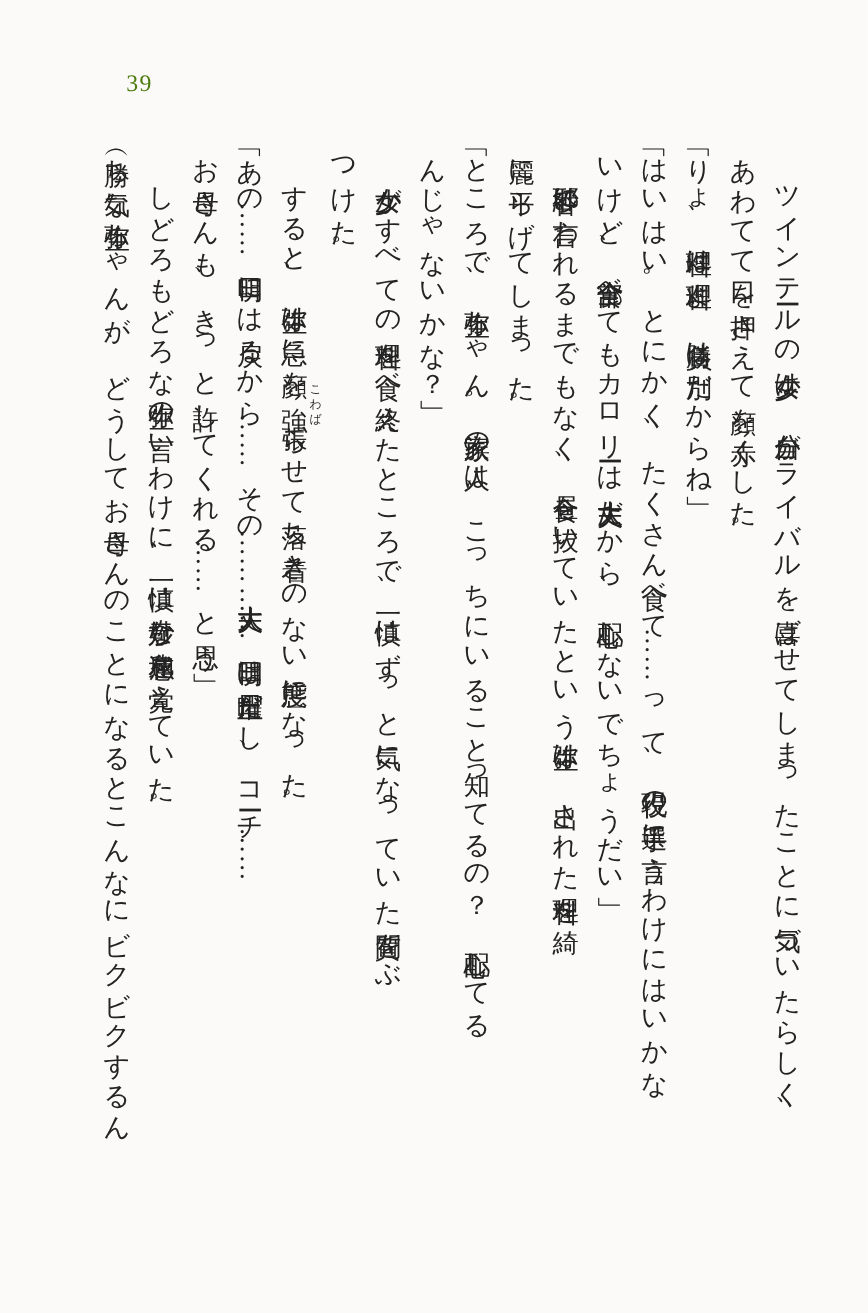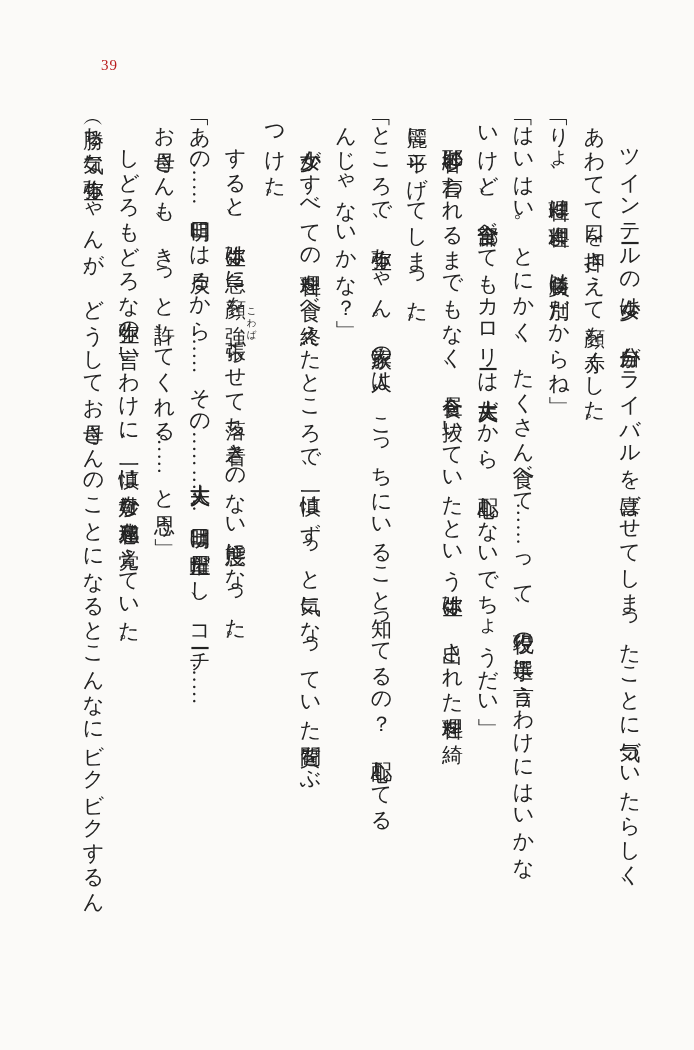--- a/index.html
+++ b/index.html
@@ -11,22 +11,22 @@
     width: 694px;
     height: 1050px;
     background: #fbfaf8;
     overflow: hidden;
     font-family: "Liberation Serif", "DejaVu Serif", serif;
   }
   .page-number {
     position: absolute;
     top: 57px;
     left: 101px;
-    font-size: 15px;
-    color: #b91c1c;
+    font-size: 19px;
+    color: #4d7c0f;
     letter-spacing: 1px;
   }
   .text-block {
     position: absolute;
     top: 112px;
     right: 47px;
     height: 840px;
     writing-mode: vertical-rl;
     text-orientation: mixed;
     font-size: 21px;

